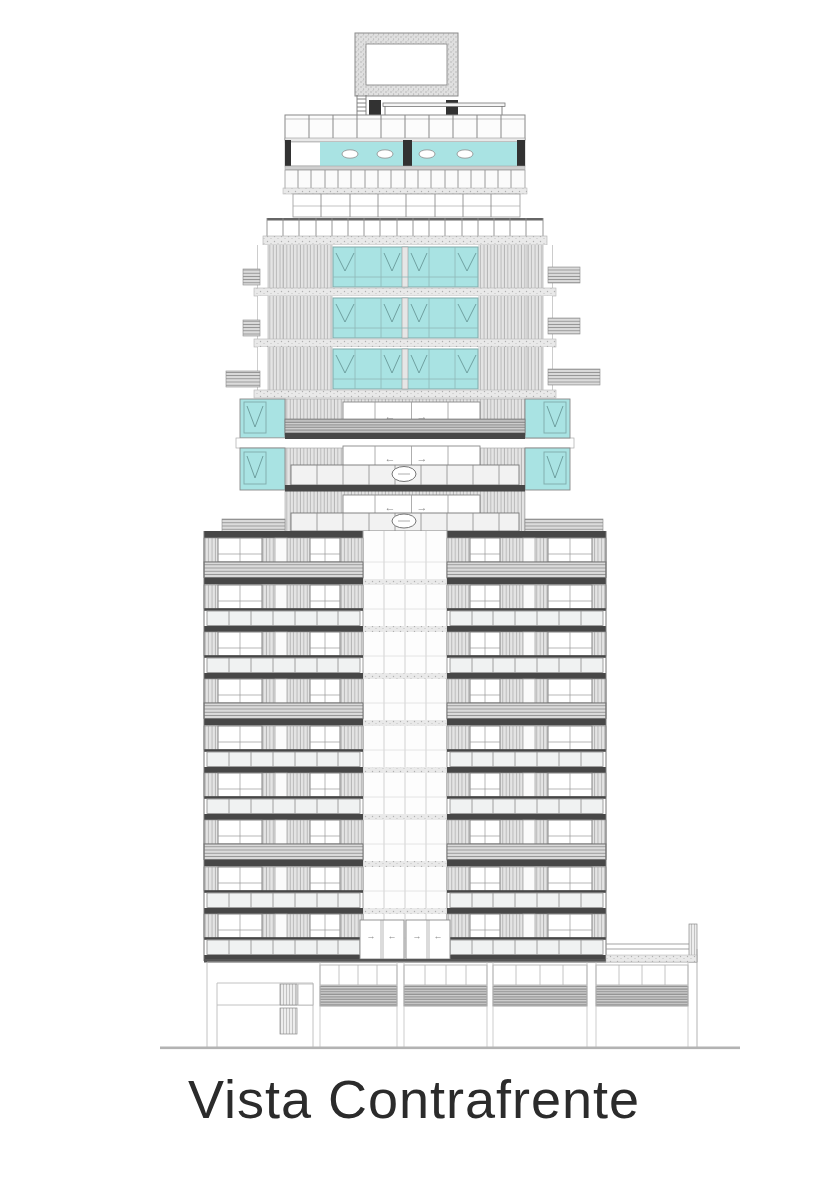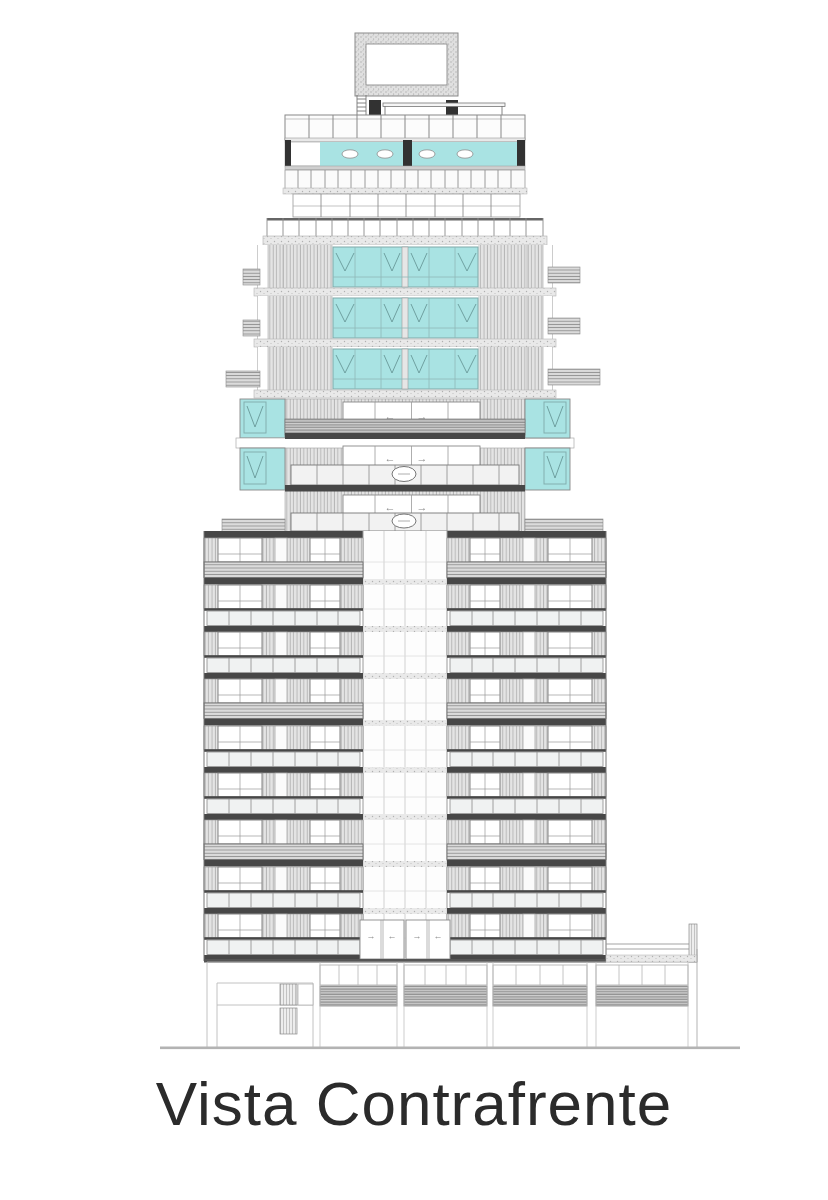--- a/index.html
+++ b/index.html
@@ -4,21 +4,21 @@
 <style>
   html,body{margin:0;padding:0;background:#fff;}
   .stage{
     position:relative;width:828px;height:1200px;overflow:hidden;
     background:var(--background,#ffffff);
     font-family:"Liberation Sans", sans-serif;
   }
   .stage svg{position:absolute;left:0;top:0;}
   .title{
     position:absolute;left:0;right:0;top:1068px;text-align:center;
-    font-size:62px;font-weight:300;letter-spacing:1px;
+    font-size:54px;font-weight:300;letter-spacing:1px;
     color:var(--title_text,#2b2b2b);
   }
   .arr{font-size:11px;fill:#8a8a8a;}
   .arrs{font-size:9px;fill:#8a8a8a;}
 </style>
 </head>
 <body>
 
 <div class="stage">
 <svg width="828" height="1200" viewBox="0 0 828 1200" xmlns="http://www.w3.org/2000/svg">

